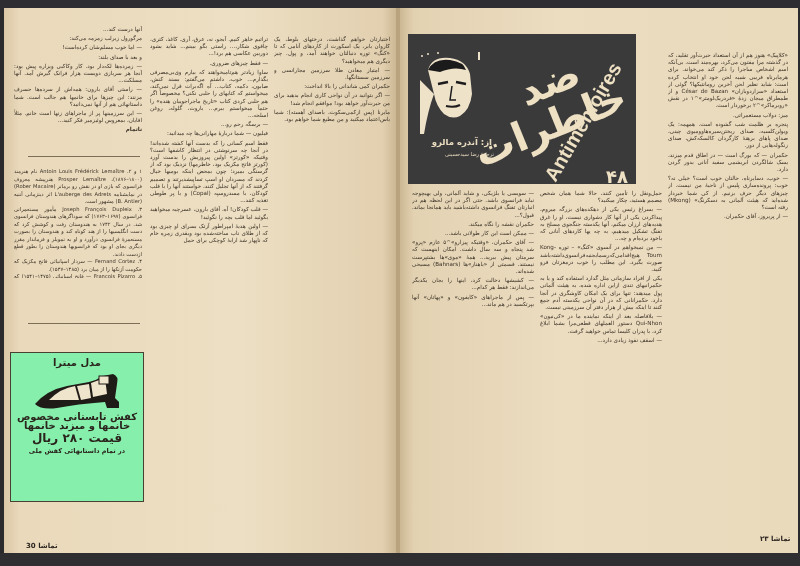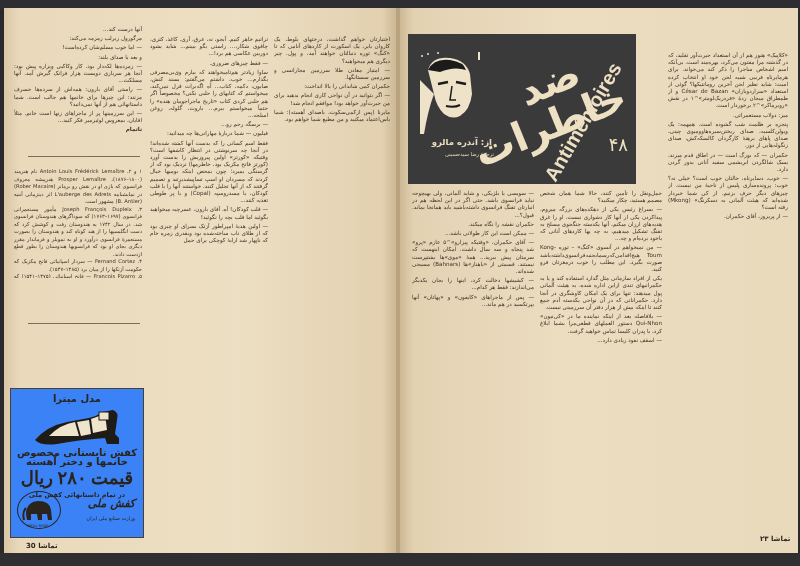--- a/index.html
+++ b/index.html
@@ -20,43 +20,43 @@
   .col p { margin-bottom: 2px; }
   .col .bold { font-weight: bold; }
 
   .rule { position: absolute; height: 1px; background: #7d6e57; }
 
   .footnotes { position: absolute; left: 14px; top: 168px; width: 128px; height: 110px;
                direction: rtl; font-size: 5.2px; line-height: 7.5px; color: #3b3328; overflow: hidden; text-align: justify; }
 
   
   .ad { position: absolute; left: 10px; top: 352px; width: 134px; height: 150px;
-        border: 1px solid #4a3f33; background: #3b82f6; direction: rtl; text-align: center; color: #2a241d; margin-top: 36px; }
+        border: 1px solid #4a3f33; background: #86efac; direction: rtl; text-align: center; color: #2a241d; }
   .ad-model { font-weight: bold; font-size: 10px; margin-top: 4px; }
   .ad-shoe { position: relative; width: 100px; height: 42px; margin: 2px auto 0; }
   .ad-line { font-size: 10px; font-weight: bold; line-height: 9px; }
-  .ad-price { font-size: 18px; font-weight: bold; margin-top: 1px; font-family: Liberation Serif, serif; }
+  .ad-price { font-size: 12px; font-weight: bold; margin-top: 1px; }
   .ad-stores { font-size: 6.5px; font-weight: bold; margin-top: 2px; }
   .ad-footer { position: absolute; left: 0; bottom: 4px; width: 100%; height: 42px; }
   .ad-brand { position: absolute; right: 8px; top: 6px; font-size: 11px; font-weight: bold; font-style: italic; }
   .ad-brand-sub { position: absolute; right: 8px; top: 24px; font-size: 5px; }
   .ad-logo { position: absolute; left: 6px; top: 0px; width: 44px; height: 38px; border: 1px solid #2a241d; border-radius: 50%; }
 
   .folio { position: absolute; font-size: 7px; font-weight: bold; color: #2c2620; }
 
   
   .title-block { position: absolute; left: 408px; top: 34px; width: 228px; height: 150px; background: #3b3a3b; overflow: hidden; }
   .portrait { position: absolute; left: 6px; top: 16px; width: 72px; height: 84px; }
   .author { position: absolute; left: 12px; top: 103px; width: 72px; direction: rtl; font-size: 8.5px; font-weight: bold; color: #e9dcc0; }
   .translator { position: absolute; left: 4px; top: 117px; width: 82px; direction: rtl; font-size: 5.2px; color: #e9dcc0; text-align: right; }
   .title-fa { position: absolute; left: 86px; top: 12px; width: 130px; height: 120px; direction: rtl; color: #eee0c2;
               font-size: 40px; font-weight: bold; line-height: 40px; transform: rotate(-22deg); transform-origin: center; text-align: center; padding-top: 14px; }
   .title-en { position: absolute; left: 120px; top: 60px; color: #eee0c2; font-size: 20px; font-weight: bold;
               transform: rotate(-60deg); transform-origin: left top; white-space: nowrap; font-family: "Liberation Sans Narrow", "Liberation Sans", sans-serif; }
-  .issue-num { position: absolute; right: 8px; top: 100px; color: #eee0c2; font-size: 18px; font-weight: normal; direction: rtl; }
+  .issue-num { position: absolute; right: 8px; top: 132px; color: #eee0c2; font-size: 18px; font-weight: bold; direction: rtl; }
 
   .chapter-word { font-weight: bold; font-size: 7px; }
 </style>
 </head>
 <body>
 
 <div class="spread">
   <div class="top-edge"></div>
 
   <div class="page left"></div>
@@ -87,34 +87,23 @@
     <div class="ad-shoe">
       <svg width="100" height="42" viewBox="0 0 100 42">
         <path d="M8 34 Q20 20 40 16 L62 12 Q70 10 76 6 L86 4 Q92 6 90 14 L88 28 L92 32 L92 38 L80 38 L78 32 Q50 34 30 38 Q14 40 8 34 Z" fill="#1f1b17"></path>
         <path d="M22 30 Q34 18 48 16 L52 30 Z" fill="#efe4cc"></path>
         <path d="M50 16 L62 14 L64 28 L54 30 Z" fill="#efe4cc"></path>
         <path d="M64 13 Q72 10 78 8 L80 24 L66 27 Z" fill="#efe4cc"></path>
         <rect x="72" y="6" width="10" height="8" fill="#efe4cc" stroke="#1f1b17" stroke-width="1"></rect>
       </svg>
     </div>
     <div class="ad-line">کفش تابستانی مخصوص</div>
-    <div class="ad-line">خانمها و دختر آهسته</div>
+    <div class="ad-line">خانمها و میزند خانمها</div>
     <div class="ad-price">قیمت ۲۸۰ ریال</div>
     <div class="ad-stores">در تمام داستانهائی کفش ملی</div>
-    <div class="ad-footer">
-      <div class="ad-brand">کفش ملی</div>
-      <div class="ad-brand-sub">وزارت صنایع ملی ایران</div>
-      <div class="ad-logo">
-        <svg width="44" height="38" viewBox="0 0 44 38">
-          <path d="M10 22 Q10 10 22 9 Q34 9 35 18 L36 28 L32 28 L31 22 L26 22 L26 28 L22 28 L21 22 L15 22 L15 28 L11 28 Z" fill="#2a241d"></path>
-          <path d="M10 16 Q6 20 8 28" stroke="#2a241d" stroke-width="2" fill="none"></path>
-          <text x="22" y="35" font-size="3.5" text-anchor="middle" fill="#2a241d">MELLI SHOE</text>
-        </svg>
-      </div>
-    </div>
   </div>
 
   <div class="folio" style="left:26px; top:542px;">
     <span>تماشا</span>
     <span>30</span>
   </div>
 
   <div class="col" style="left:150px; top:36px; width:118px; height:505px;">
     <p>تراتیم خاهر کنیم. آبجو، نه، عرق، آری. کاغذ، کتری، چاقوی شکار،... راستی بگو ببینم... شاید بشود دوربین عکاسی هم برد!...</p>
     <p>— فقط چیزهای ضروری.</p>

